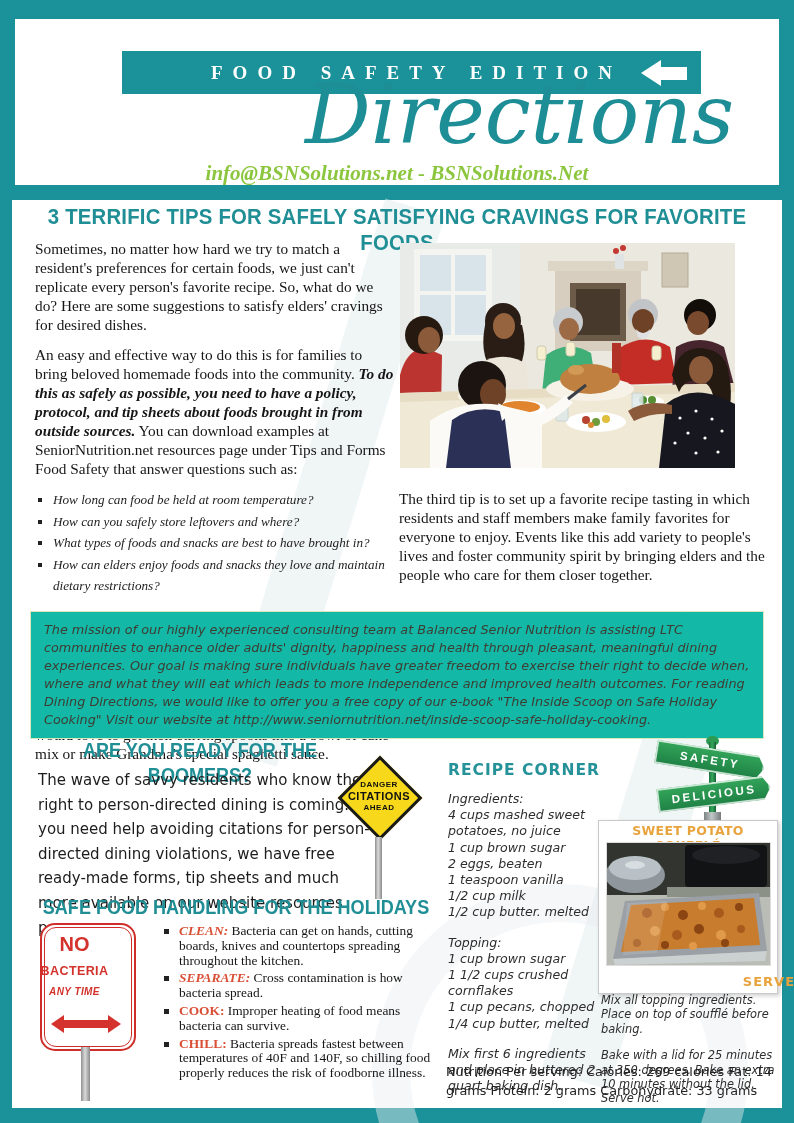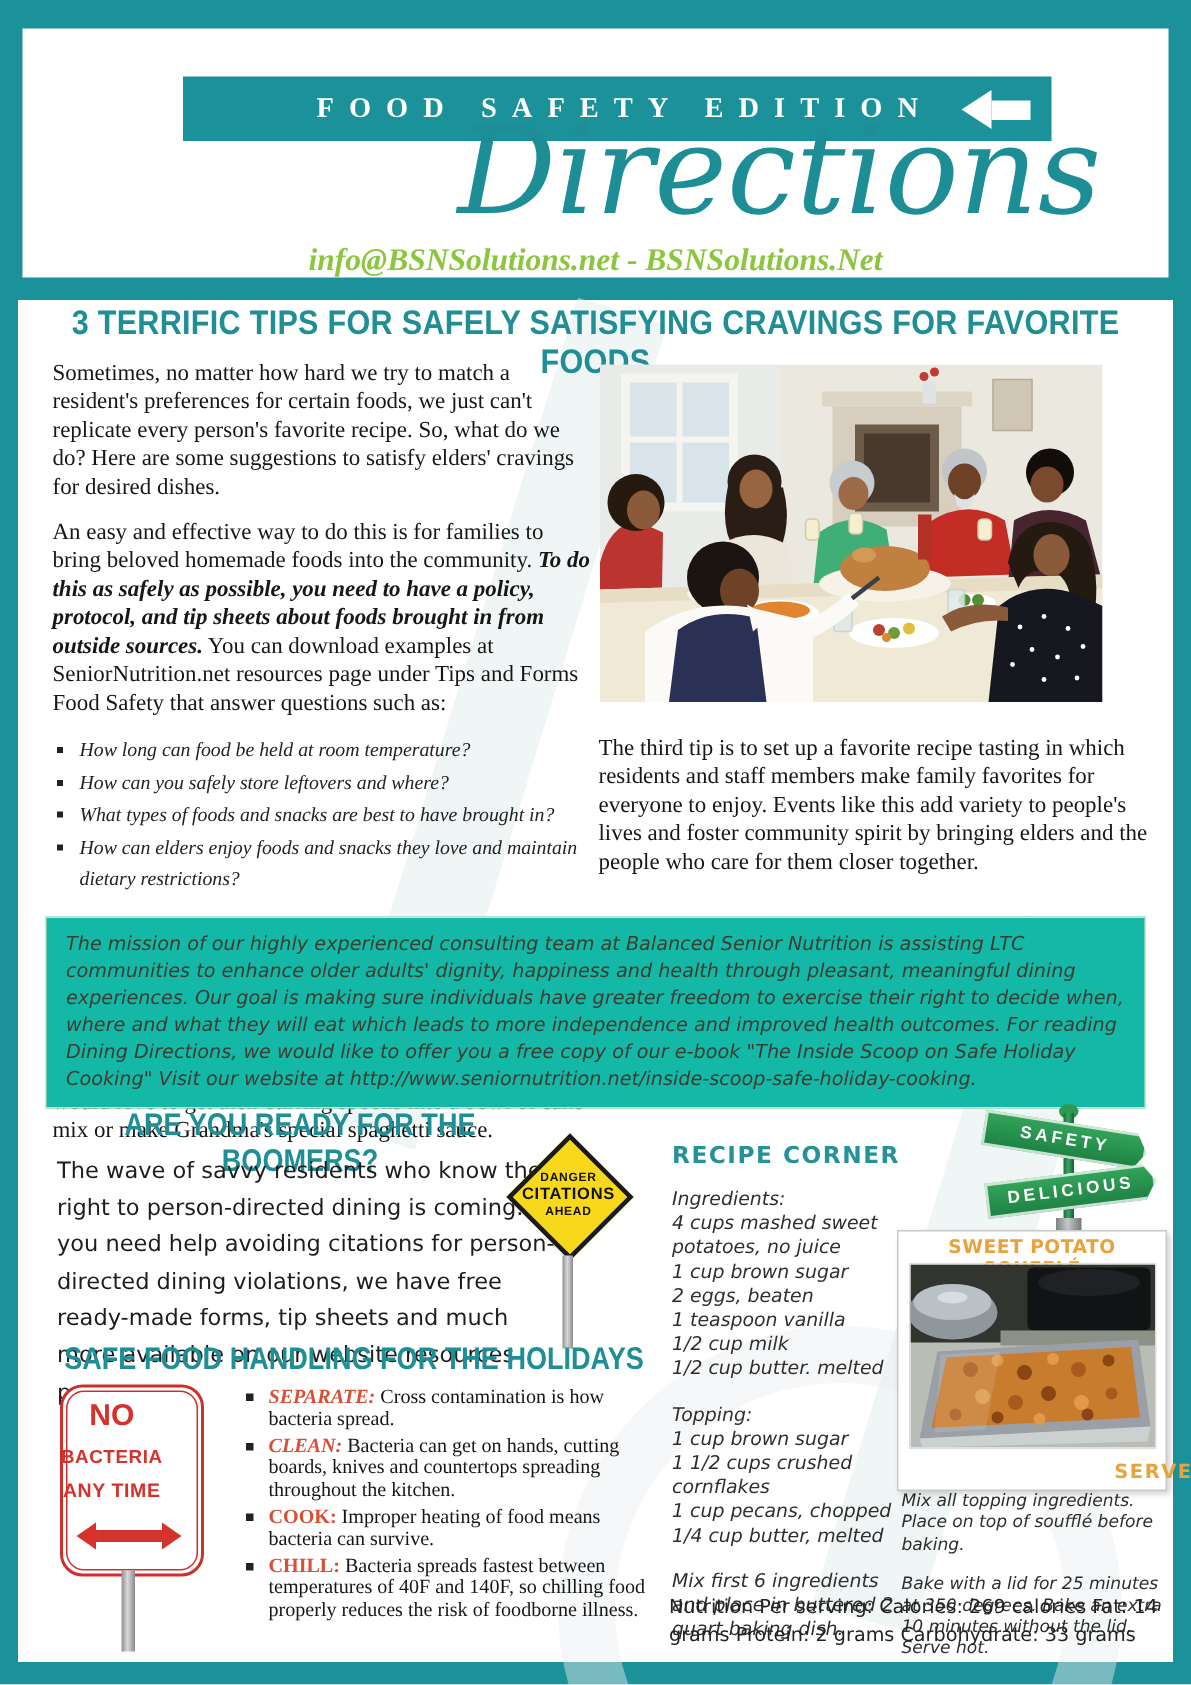--- a/index.html
+++ b/index.html
@@ -49,21 +49,21 @@
   .pole{position:absolute;background:linear-gradient(90deg,#8f8f8f,#d9d9d9 45%,#8a8a8a);}
   .citation-pole{left:43px;top:81px;width:7px;height:62px;}
 
   
   .no-sign{position:absolute;left:40px;top:923px;width:100px;height:176px;}
   .no-board{position:absolute;left:0;top:0;width:92px;height:124px;background:#fff;border:2px solid #cf2f2a;border-radius:15px;}
   .no-board:before{content:"";position:absolute;inset:2px;border:1px solid #cf2f2a;border-radius:12px;}
   .no-board-inner{position:absolute;left:0;top:10px;width:69px;text-align:center;color:#d4322c;font-family:"Liberation Sans",sans-serif;font-weight:800;}
   .no-l1{font-size:20px;}
   .no-l2{font-size:12.5px;margin-top:8px;letter-spacing:.4px;}
-  .no-l3{font-size:13px;margin-top:8px;letter-spacing:.4px;}
+  .no-l3{font-size:10px;margin-top:8px;letter-spacing:.4px;font-style:italic;}
   .dbl-arrow{position:absolute;left:11px;top:92px;width:70px;height:18px;display:flex;align-items:center;}
   .dbl-arrow .t-l{width:0;height:0;border-top:9px solid transparent;border-bottom:9px solid transparent;border-right:13px solid #d4322c;}
   .dbl-arrow .t-r{width:0;height:0;border-top:9px solid transparent;border-bottom:9px solid transparent;border-left:13px solid #d4322c;}
   .dbl-arrow .mid{width:44px;height:8px;background:#d4322c;}
   .no-pole{left:41px;top:124px;width:9px;height:54px;}
 
   .handling-list{position:absolute;left:162px;top:924px;width:276px;}
   .tip{position:relative;padding-left:17px;font-size:13.4px;line-height:14.8px;color:#161616;margin-bottom:3px;}
   .tip:before{content:"";position:absolute;left:2px;top:5px;width:5px;height:5px;background:#222;}
   .tip .kw{color:#d94f35;font-weight:700;}
@@ -247,22 +247,22 @@
       </div>
       <div class="dbl-arrow">
         <span class="t-l"></span>
           <span class="mid"></span>
           <span class="t-r"></span>
       </div>
       <div class="pole no-pole"></div>
     </div>
 
     <div class="handling-list">
+      <div class="tip"><span class="kw">CLEAN:</span><span> Bacteria can get on hands, cutting boards, knives and countertops spreading throughout the kitchen.</span></div>
       <div class="tip"><span class="kw">SEPARATE:</span><span> Cross contamination is how bacteria spread.</span></div>
-      <div class="tip"><span class="kw">CLEAN:</span><span> Bacteria can get on hands, cutting boards, knives and countertops spreading throughout the kitchen.</span></div>
       <div class="tip"><span class="kw">COOK:</span><span> Improper heating of food means bacteria can survive.</span></div>
       <div class="tip"><span class="kw">CHILL:</span><span> Bacteria spreads fastest between temperatures of 40F and 140F, so chilling food properly reduces the risk of foodborne illness.</span></div>
     </div>
 
     <div class="recipe-head">RECIPE CORNER</div>
     <div class="recipe-col">
       <div class="blk">Ingredients:
 4 cups mashed sweet potatoes, no juice
 1 cup brown sugar
 2 eggs, beaten

